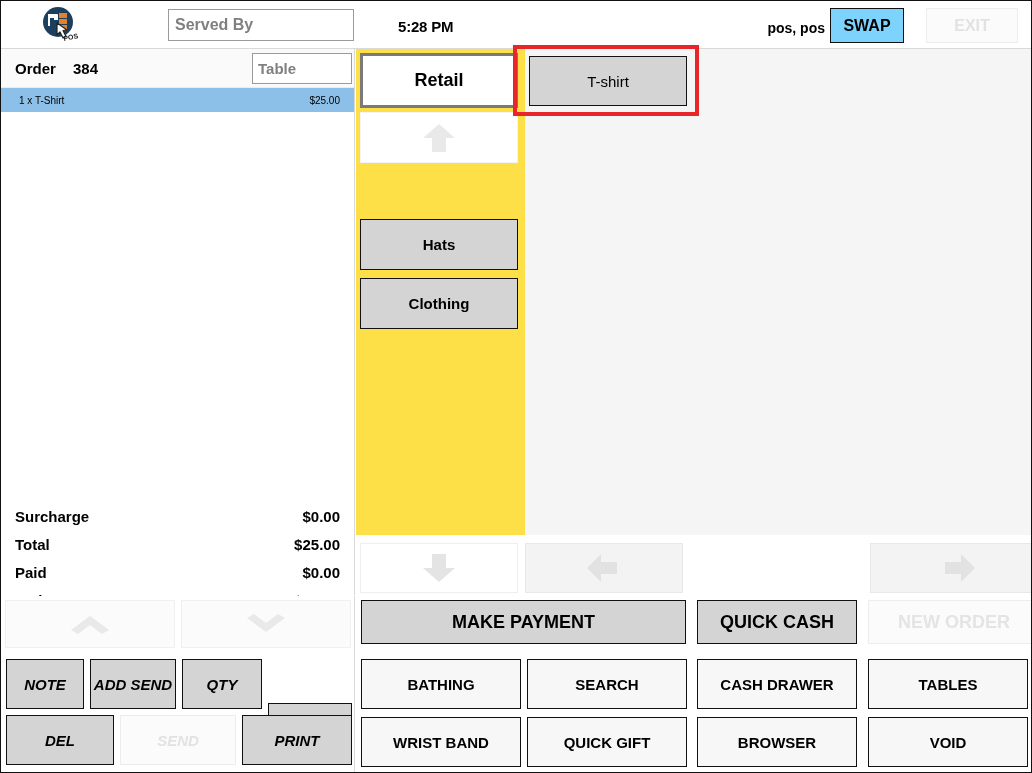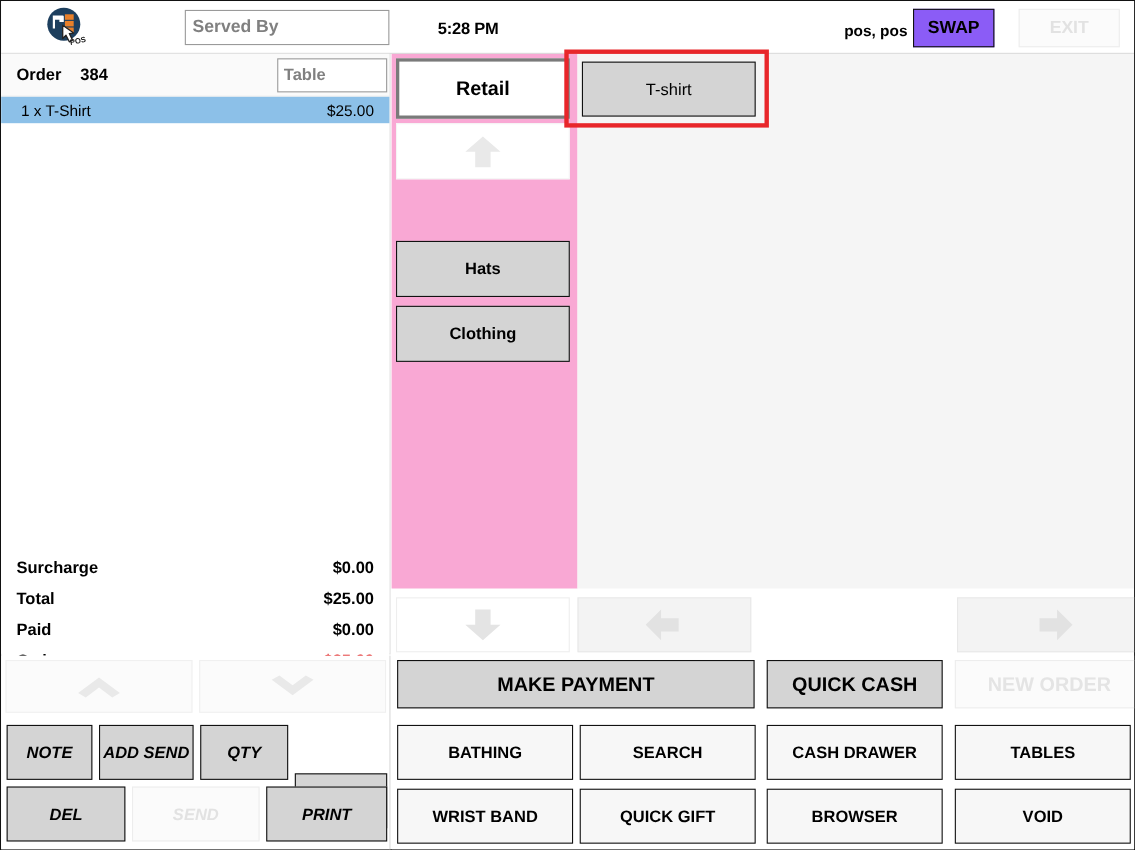--- a/index.html
+++ b/index.html
@@ -65,21 +65,21 @@
     position: absolute;
     right: 206px; top: 19px;
     font-size: 14px;
     font-weight: bold;
   }
 
   .btn-swap {
     position: absolute;
     left: 829px; top: 7px;
     width: 74px; height: 35px;
-    background: #8b5cf6;
+    background: #7dd3fc;
     border: 1px solid #111111;
     font-family: "Liberation Sans", sans-serif;
     font-size: 16px;
     font-weight: bold;
     color: #000;
     cursor: pointer;
   }
 
   .btn-exit {
     position: absolute;
@@ -141,21 +141,21 @@
     background: #ffffff;
   }
   .order-line {
     position: relative;
     height: 24px;
     background: #8cc0e8;
     display: flex;
     align-items: center;
     justify-content: space-between;
     padding: 0 14px 0 18px;
-    font-size: 14px;
+    font-size: 10px;
     cursor: pointer;
   }
 
   .totals {
     position: absolute;
     left: 0; top: 453px;
     width: 353px; height: 92px;
     background: #ffffff;
   }
   .total-row {
@@ -213,21 +213,21 @@
   .c4 { left: 267px; width: 84px; margin-top: 44px; }
   .w1 { left: 5px;   width: 108px; }
   .w2 { left: 119px; width: 116px; }
   .w3 { left: 241px; width: 110px; }
 
   
   .cat-col {
     position: absolute;
     left: 355px; top: 48px;
     width: 169px; height: 486px;
-    background: #f9a8d4;
+    background: #fde047;
   }
   .cat-btn {
     position: absolute;
     left: 4px; width: 158px;
     background: #d4d4d4;
     border: 1px solid #111111;
     font-family: "Liberation Sans", sans-serif;
     font-size: 15px;
     font-weight: bold;
     color: #000;

